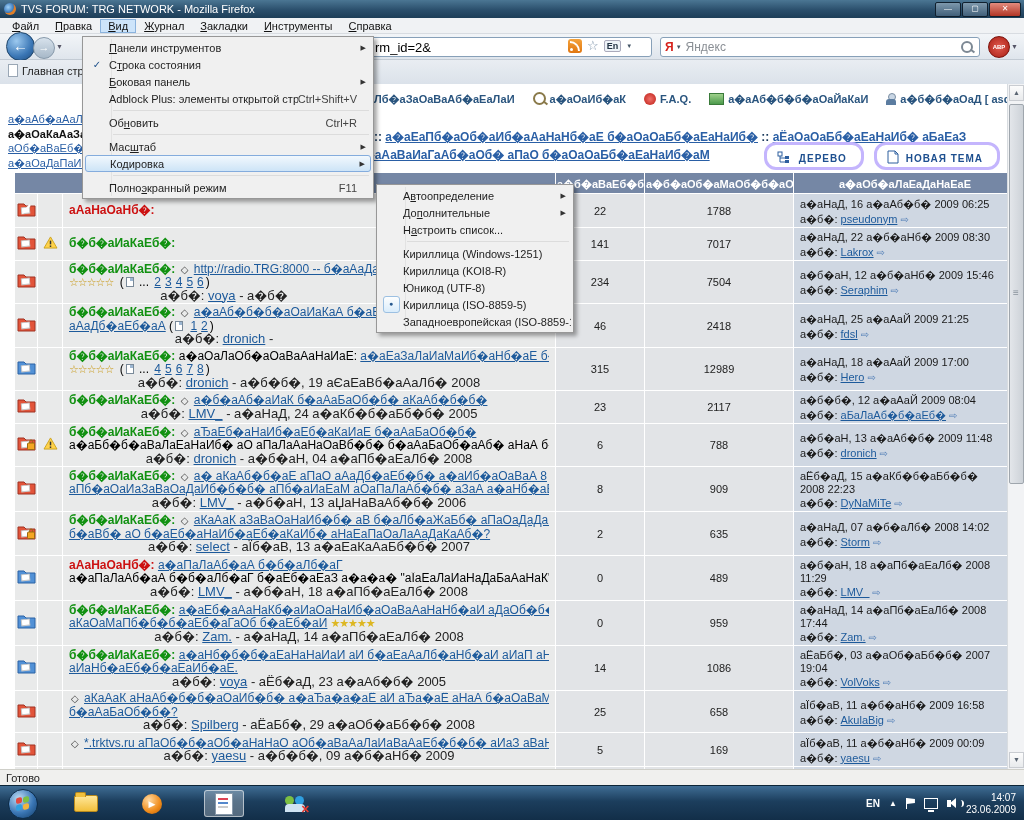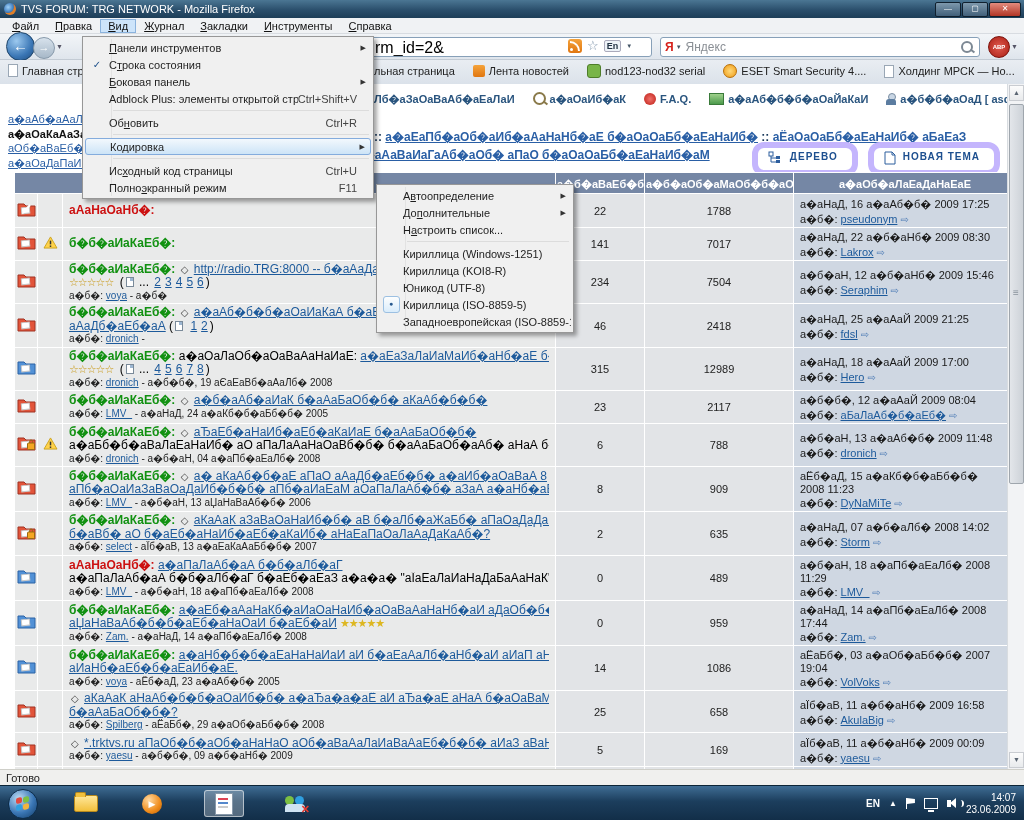--- a/index.html
+++ b/index.html
@@ -25,21 +25,21 @@
   .toolbar{position:absolute;left:0;top:34px;width:1024px;height:26px;
     background:linear-gradient(#f2f5f8,#dfe5ec);border-bottom:1px solid #c3cbd4;box-sizing:border-box;}
   .backbtn{position:absolute;left:6px;top:-2px;width:27px;height:27px;border-radius:50%;
     background:radial-gradient(circle at 35% 30%,#9cc9ef,#3a76b5 60%,#1e4a7c);
     border:1px solid #1d4368;color:#fff;font-size:15px;line-height:25px;text-align:center;}
   .fwdbtn{position:absolute;left:33px;top:3px;width:20px;height:20px;border-radius:50%;
     background:linear-gradient(#d7e2ec,#a7b8c8);border:1px solid #8799aa;color:#fff;
     font-size:11px;line-height:18px;text-align:center;}
   .fwdcaret{position:absolute;left:56px;top:9px;font-size:7px;color:#556;}
   .urlbox{position:absolute;left:130px;top:3px;width:522px;height:20px;background:#fff;
-    border:1px solid #87a0b8;border-radius:3px;font-size:16px;color:#000;
+    border:1px solid #87a0b8;border-radius:3px;font-size:13px;color:#000;
     line-height:20px;padding-left:244px;box-sizing:border-box;white-space:nowrap;overflow:hidden;}
   .urlicons{position:absolute;left:568px;top:5px;display:flex;align-items:center;gap:5px;}
   .rss{width:14px;height:14px;border-radius:3px;background:linear-gradient(#f5a33b,#e07610);position:relative;}
   .rss::before{content:"";position:absolute;left:2px;bottom:2px;width:3px;height:3px;border-radius:50%;background:#fff;}
   .rss::after{content:"";position:absolute;left:2px;bottom:2px;width:8px;height:8px;
     border:2px solid #fff;border-left:none;border-bottom:none;border-radius:0 10px 0 0;}
   .star{color:#7d93a9;font-size:13px;line-height:14px;}
   .enbadge{font-size:9px;font-weight:bold;color:#234;border:1px solid #aab;background:#eef3f8;padding:0 2px;border-radius:2px;}
   .caret{font-size:6px;color:#456;}
   .searchbox{position:absolute;left:660px;top:3px;width:320px;height:20px;background:#fff;
@@ -75,22 +75,22 @@
   .ico-logout::before{content:"";position:absolute;left:2px;top:0;width:6px;height:6px;border-radius:50%;background:#c9d6e4;border:1px solid #7b8ea2;}
   .ico-logout::after{content:"";position:absolute;left:0;top:6px;width:10px;height:6px;border-radius:3px 3px 0 0;background:#5b7ca0;}
   .leftlinks{position:absolute;left:8px;top:28px;width:74px;overflow:hidden;font-size:11px;line-height:14.5px;white-space:nowrap;}
   .leftlinks a{color:#2a5fa5;text-decoration:underline;display:block;}
   .leftlinks .bold{font-weight:bold;color:#111;}
   .crumb{position:absolute;left:374px;top:44px;font-size:12px;font-weight:bold;color:#1b3a5c;white-space:nowrap;}
   .crumb a{color:#2a5fa5;text-decoration:underline;}
   .crumb2{position:absolute;left:356px;top:62px;font-size:12px;font-weight:bold;white-space:nowrap;}
   .crumb2 a{color:#2a5fa5;text-decoration:underline;}
   .topbtns{position:absolute;right:24px;top:58px;display:flex;gap:10px;}
-  .fbtn{height:16px;border:6px solid #c4b5fd;border-radius:12px;background:#fff;color:#1d4f8f;
-    font-size:10px;font-weight:bold;letter-spacing:1px;display:flex;align-items:flex-start;gap:7px;padding:3px 14px 3px 10px;}
+  .fbtn{height:16px;border:3px solid #c4b5fd;border-radius:12px;background:#fff;color:#1d4f8f;
+    font-size:10px;font-weight:bold;letter-spacing:1px;display:flex;align-items:flex-end;gap:7px;padding:3px 14px 3px 10px;}
   
   table.topics{position:absolute;left:14px;top:88px;border-collapse:separate;border-spacing:1px;
     background:#fff;table-layout:fixed;width:991px;font-size:12px;}
   table.topics th{background:#7587a5;color:#fff;font-size:11px;font-weight:bold;height:18px;
     text-align:center;overflow:hidden;white-space:nowrap;}
   th.h-topics{text-align:left;padding-left:52px;}
   th.h-last{text-align:left;padding-left:6px;}
   td.c1,td.c2{background:#e9eaea;text-align:center;vertical-align:middle;overflow:hidden;}
   td.tt{background:#e9eaea;vertical-align:middle;padding:1px 6px;overflow:hidden;}
   td.num{background:#e2e4e7;text-align:center;vertical-align:middle;font-size:11px;color:#222;overflow:hidden;}
@@ -99,21 +99,21 @@
   .pfx-green{color:#119111;font-weight:bold;}
   .pfx-red{color:#cc1111;font-weight:bold;}
   .tt a.tl{color:#1d5a9b;text-decoration:underline;}
   .mini{font-size:10px;color:#444;margin:0 2px;}
   .stars-h{color:#c89a1a;font-size:11px;letter-spacing:-1px;margin-right:3px;}
   .stars-s{color:#ddb722;font-size:11px;letter-spacing:-1px;margin-left:3px;}
   .pgico{display:inline-block;width:8px;height:10px;background:#fff;border:1px solid #7a8a99;
     box-sizing:border-box;vertical-align:-1px;margin:0 2px;position:relative;}
   .pgico::before{content:"";position:absolute;right:0;top:0;width:3px;height:3px;background:#9db7d2;}
   .pages a{color:#1d5a9b;text-decoration:underline;margin:0 2px;}
-  .auth{font-size:10px;color:#222;text-align:left;line-height:12px;white-space:nowrap;}
+  .auth{font-size:13px;color:#222;text-align:center;line-height:12px;white-space:nowrap;}
   .auth a{color:#1d5a9b;text-decoration:underline;}
   .auth.cut{margin-right:170px;}
   .last .lu a{color:#1d5a9b;text-decoration:underline;}
   .goarrow{color:#4a7ab5;font-size:10px;margin-left:3px;}
   
   .sbar{position:absolute;right:0;top:0;width:17px;height:685px;background:#f2f3f5;border-left:1px solid #d8dce0;box-sizing:border-box;}
   .sarr{position:absolute;left:1px;width:15px;height:16px;background:linear-gradient(#fcfcfc,#e8eaec);
     border:1px solid #c9ccd1;box-sizing:border-box;color:#5a6572;font-size:7px;text-align:center;line-height:14px;}
   .sthumb{position:absolute;left:1px;top:20px;width:15px;height:380px;background:linear-gradient(90deg,#e3e6ea,#cdd2d8);
     border:1px solid #9fa6ad;border-radius:2px;box-sizing:border-box;}
@@ -212,27 +212,20 @@
   </div>
   <div class="abp">ABP</div>
   <div class="abpcaret">▼</div>
 </div>
 
 <div class="bookbar">
   <span class="bk bk-first">
     <span class="pageico"></span>
     <span>Главная стр</span>
   </span>
-  <span class="bkrow" id="bkrow">
-      <span class="bk">льная страница</span>
-      <span class="bk"><span class="bk-rss"></span>Лента новостей</span>
-      <span class="bk"><span class="bk-green"></span>nod123-nod32 serial</span>
-      <span class="bk"><span class="bk-eset"></span>ESET Smart Security 4....</span>
-      <span class="bk"><span class="pageico"></span>Холдинг МРСК — Но...</span>
-    </span>
 </div>
 
 <div class="page">
   <div class="navlinks" id="navlinks">
       <a href="#">Лб�аЗаОаВаАб�аЕаЛаИ</a>
       <a href="#"><span class="ico-search"></span>а�аОаИб�аК</a>
       <a href="#"><span class="ico-faq"></span>F.A.Q.</a>
       <a href="#"><span class="ico-settings"></span>а�аАб�б�б�аОаЙаКаИ</a>
       <a href="#"><span class="ico-logout"></span>а�б�б�аОаД [ asdf ]</a>
     </div>
@@ -294,21 +287,21 @@
                 <path d="M6 11 L13 3" stroke="#fff" stroke-width="2"></path>
                 <path d="M5 12 l1.6 -0.4 -1.2 -1.2 z" fill="#fff"></path>
               </svg></span></td>
           <td class="c2"></td>
           <td class="tt">
             <div class="l1"><span class="pfx-red">аАаНаОаНб�:</span> </div>
           </td>
           <td class="num">22</td>
           <td class="num">1788</td>
           <td class="last">
-            <div class="ld">а�аНаД, 16 а�аАб�б� 2009 17:25</div>
+            <div class="ld">а�аНаД, 16 а�аАб�б� 2009 06:25</div>
             <div class="lu">а�б�: <a href="#">pseudonym</a><span class="goarrow">⇨</span></div>
           </td>
         </tr>
         <tr style="height: 30px;">
           <td class="c1"><span><svg width="19" height="15" viewBox="0 0 19 15">
                 <path d="M1 2 h6 l2 2 h9 v10 H1 z" fill="#e2543a" stroke="#a03322"></path>
                 <rect x="4.5" y="5.5" width="8" height="6" fill="#fff" stroke="#c9c9c9" transform="rotate(-6 8 8)"></rect>
               </svg></span></td>
           <td class="c2"><span><svg width="15" height="13" viewBox="0 0 16 14">
                 <path d="M8 1 L15 13 H1 Z" fill="#ffd24a" stroke="#caa21e"></path>
@@ -427,21 +420,21 @@
               </svg></span></td>
           <td class="c2"></td>
           <td class="tt">
             <div class="l1"><span class="pfx-green">б�б�аИаКаЕб�:</span> <span class="mini">◇</span> <a class="tl" href="#">а� аКаАб�б�аЕ аПаО аАаДб�аЕб�б� а�аИб�аОаВаА 8</a></div>
             <div class="l2"><a class="tl" href="#">аПб�аОаИаЗаВаОаДаИб�б�б� аПб�аИаЕаМ аОаПаЛаАб�б� аЗаА а�аНб�аЕб�аНаЕб�</a></div>
             <div class="auth">а�б�: <a href="#">LMV_</a> - а�б�аН, 13 аЏаНаВаАб�б� 2006</div>
           </td>
           <td class="num">8</td>
           <td class="num">909</td>
           <td class="last">
-            <div class="ld">аЁб�аД, 15 а�аКб�б�аБб�б� 2008 11:23</div>
+            <div class="ld">аЁб�аД, 15 а�аКб�б�аБб�б� 2008 22:23</div>
             <div class="lu">а�б�: <a href="#">DyNaMiTe</a><span class="goarrow">⇨</span></div>
           </td>
         </tr>
         <tr style="height: 43px;">
           <td class="c1"><span><svg width="19" height="15" viewBox="0 0 19 15">
                 <path d="M1 2 h6 l2 2 h9 v10 H1 z" fill="#e2543a" stroke="#a03322"></path>
                 <rect x="4.5" y="5.5" width="8" height="6" fill="#fff" stroke="#c9c9c9" transform="rotate(-6 8 8)"></rect>
                 <rect x="10.5" y="7" width="7" height="6.5" rx="1" fill="#f5a623" stroke="#9a6a10"></rect>
                 <path d="M12.5 7 v-1.5 a1.5 1.5 0 0 1 3 0 V7" fill="none" stroke="#9a6a10"></path>
               </svg></span></td>
@@ -477,21 +470,21 @@
           </td>
         </tr>
         <tr style="height: 43px;">
           <td class="c1"><span><svg width="19" height="15" viewBox="0 0 19 15">
                 <path d="M1 2 h6 l2 2 h9 v10 H1 z" fill="#5291d6" stroke="#2a62a5"></path>
                 <rect x="4.5" y="5.5" width="8" height="6" fill="#fff" stroke="#c9c9c9" transform="rotate(-6 8 8)"></rect>
               </svg></span></td>
           <td class="c2"></td>
           <td class="tt">
             <div class="l1"><span class="pfx-green">б�б�аИаКаЕб�:</span> <a class="tl" href="#">а�аЕб�аАаНаКб�аИаОаНаИб�аОаВаАаНаНб�аЙ аДаОб�б�б�аП аК</a></div>
-            <div class="l2"><a class="tl" href="#">аЏаНаВаАб�б�б�аЕб�аНаОаЙ б�аЕб�аИ</a><span class="stars-s">★★★★★</span></div>
+            <div class="l2"><a class="tl" href="#">аКаОаМаПб�б�б�аЕб�аГаОб б�аЕб�аИ</a><span class="stars-s">★★★★★</span></div>
             <div class="auth">а�б�: <a href="#">Zam.</a> - а�аНаД, 14 а�аПб�аЕаЛб� 2008</div>
           </td>
           <td class="num">0</td>
           <td class="num">959</td>
           <td class="last">
             <div class="ld">а�аНаД, 14 а�аПб�аЕаЛб� 2008 17:44</div>
             <div class="lu">а�б�: <a href="#">Zam.</a><span class="goarrow">⇨</span></div>
           </td>
         </tr>
         <tr style="height: 43px;">
@@ -587,31 +580,31 @@
       <span class="lbl">Adblock Plus: элементы открытой страницы</span>
       <span class="sc">Ctrl+Shift+V</span>
     </div>
     <div class="msep"></div>
     <div class="mi">
       <span class="gut"></span>
       <span class="lbl">Об<u>н</u>овить</span>
       <span class="sc">Ctrl+R</span>
     </div>
     <div class="msep"></div>
+    <div class="mi">
+      <span class="gut"></span>
+      <span class="lbl">Мас<u>ш</u>таб</span>
+      <span class="arr">▶</span>
+    </div>
     <div class="mi hl">
       <span class="gut"></span>
       <span class="lbl">Ко<u>д</u>ировка</span>
       <span class="arr">▶</span>
     </div>
     <div class="msep"></div>
-    <div class="mi">
-      <span class="gut"></span>
-      <span class="lbl">Ис<u>х</u>одный код страницы</span>
-      <span class="sc">Ctrl+U</span>
-    </div>
     <div class="mi">
       <span class="gut"></span>
       <span class="lbl">Полно<u>э</u>кранный режим</span>
       <span class="sc">F11</span>
     </div>
   </div>
 <div class="popup" id="enc-menu">
     <div class="gutline"></div>
     <div class="mi">
       <span class="gut"></span>

